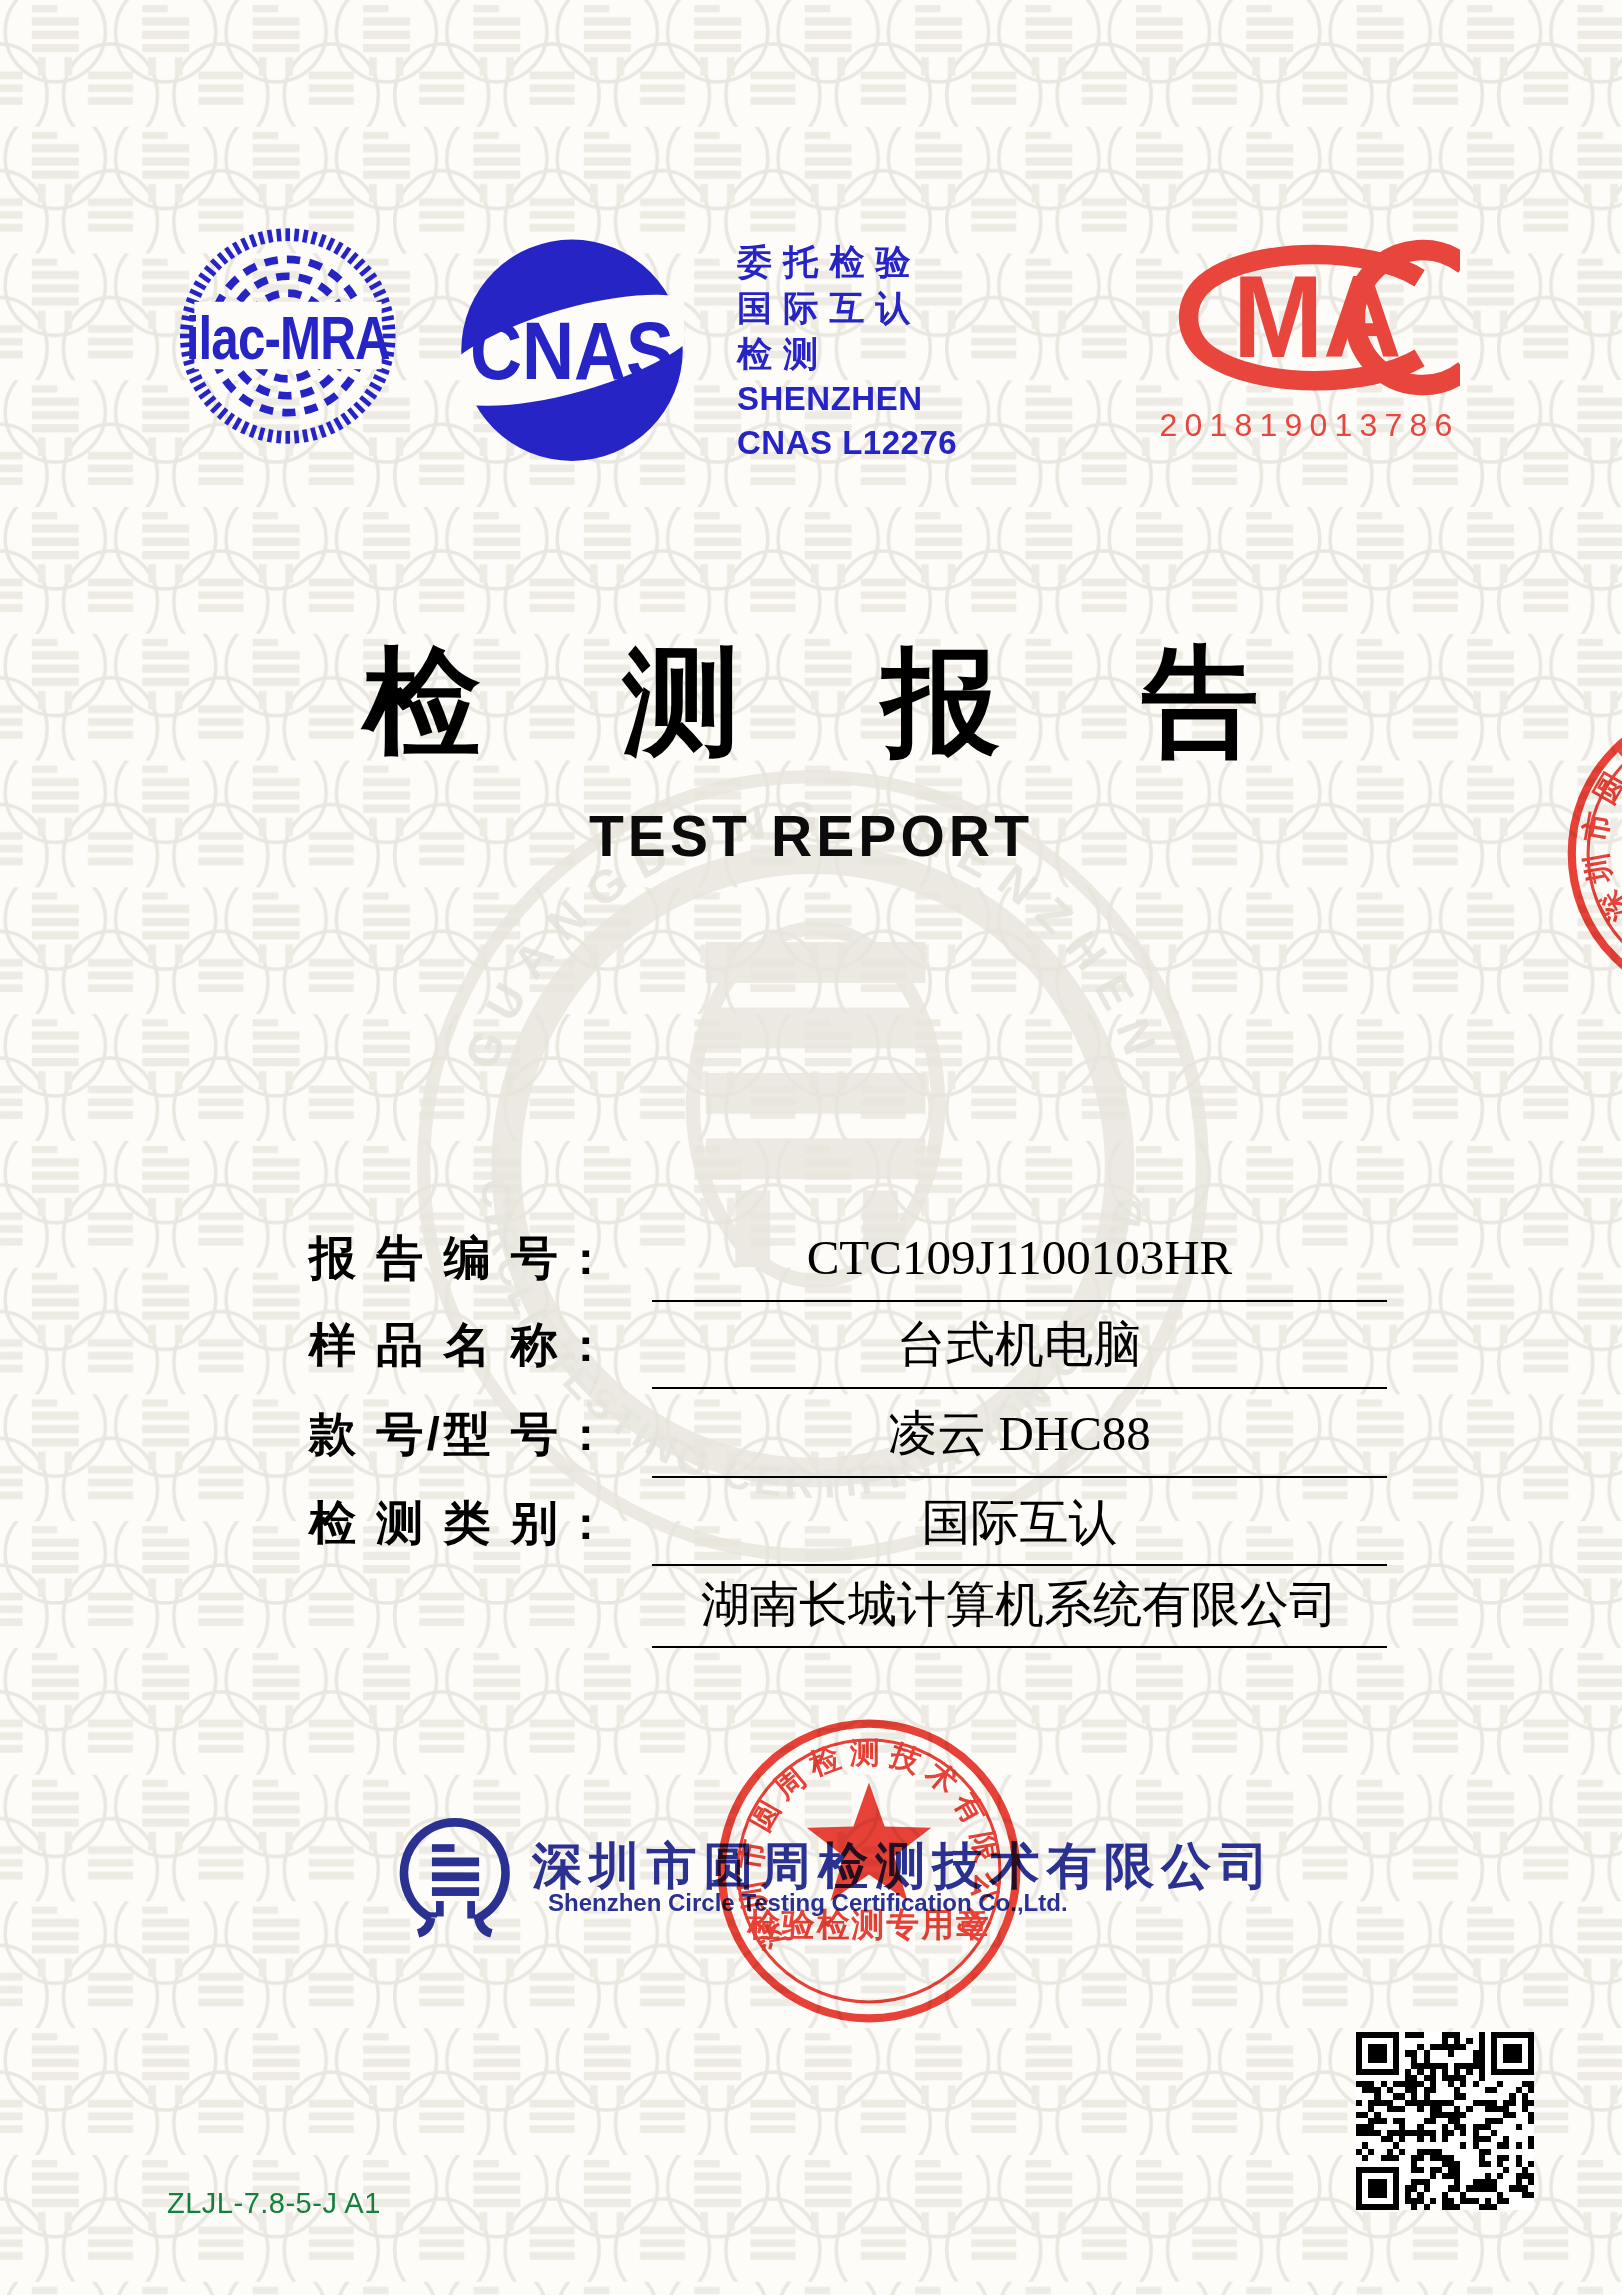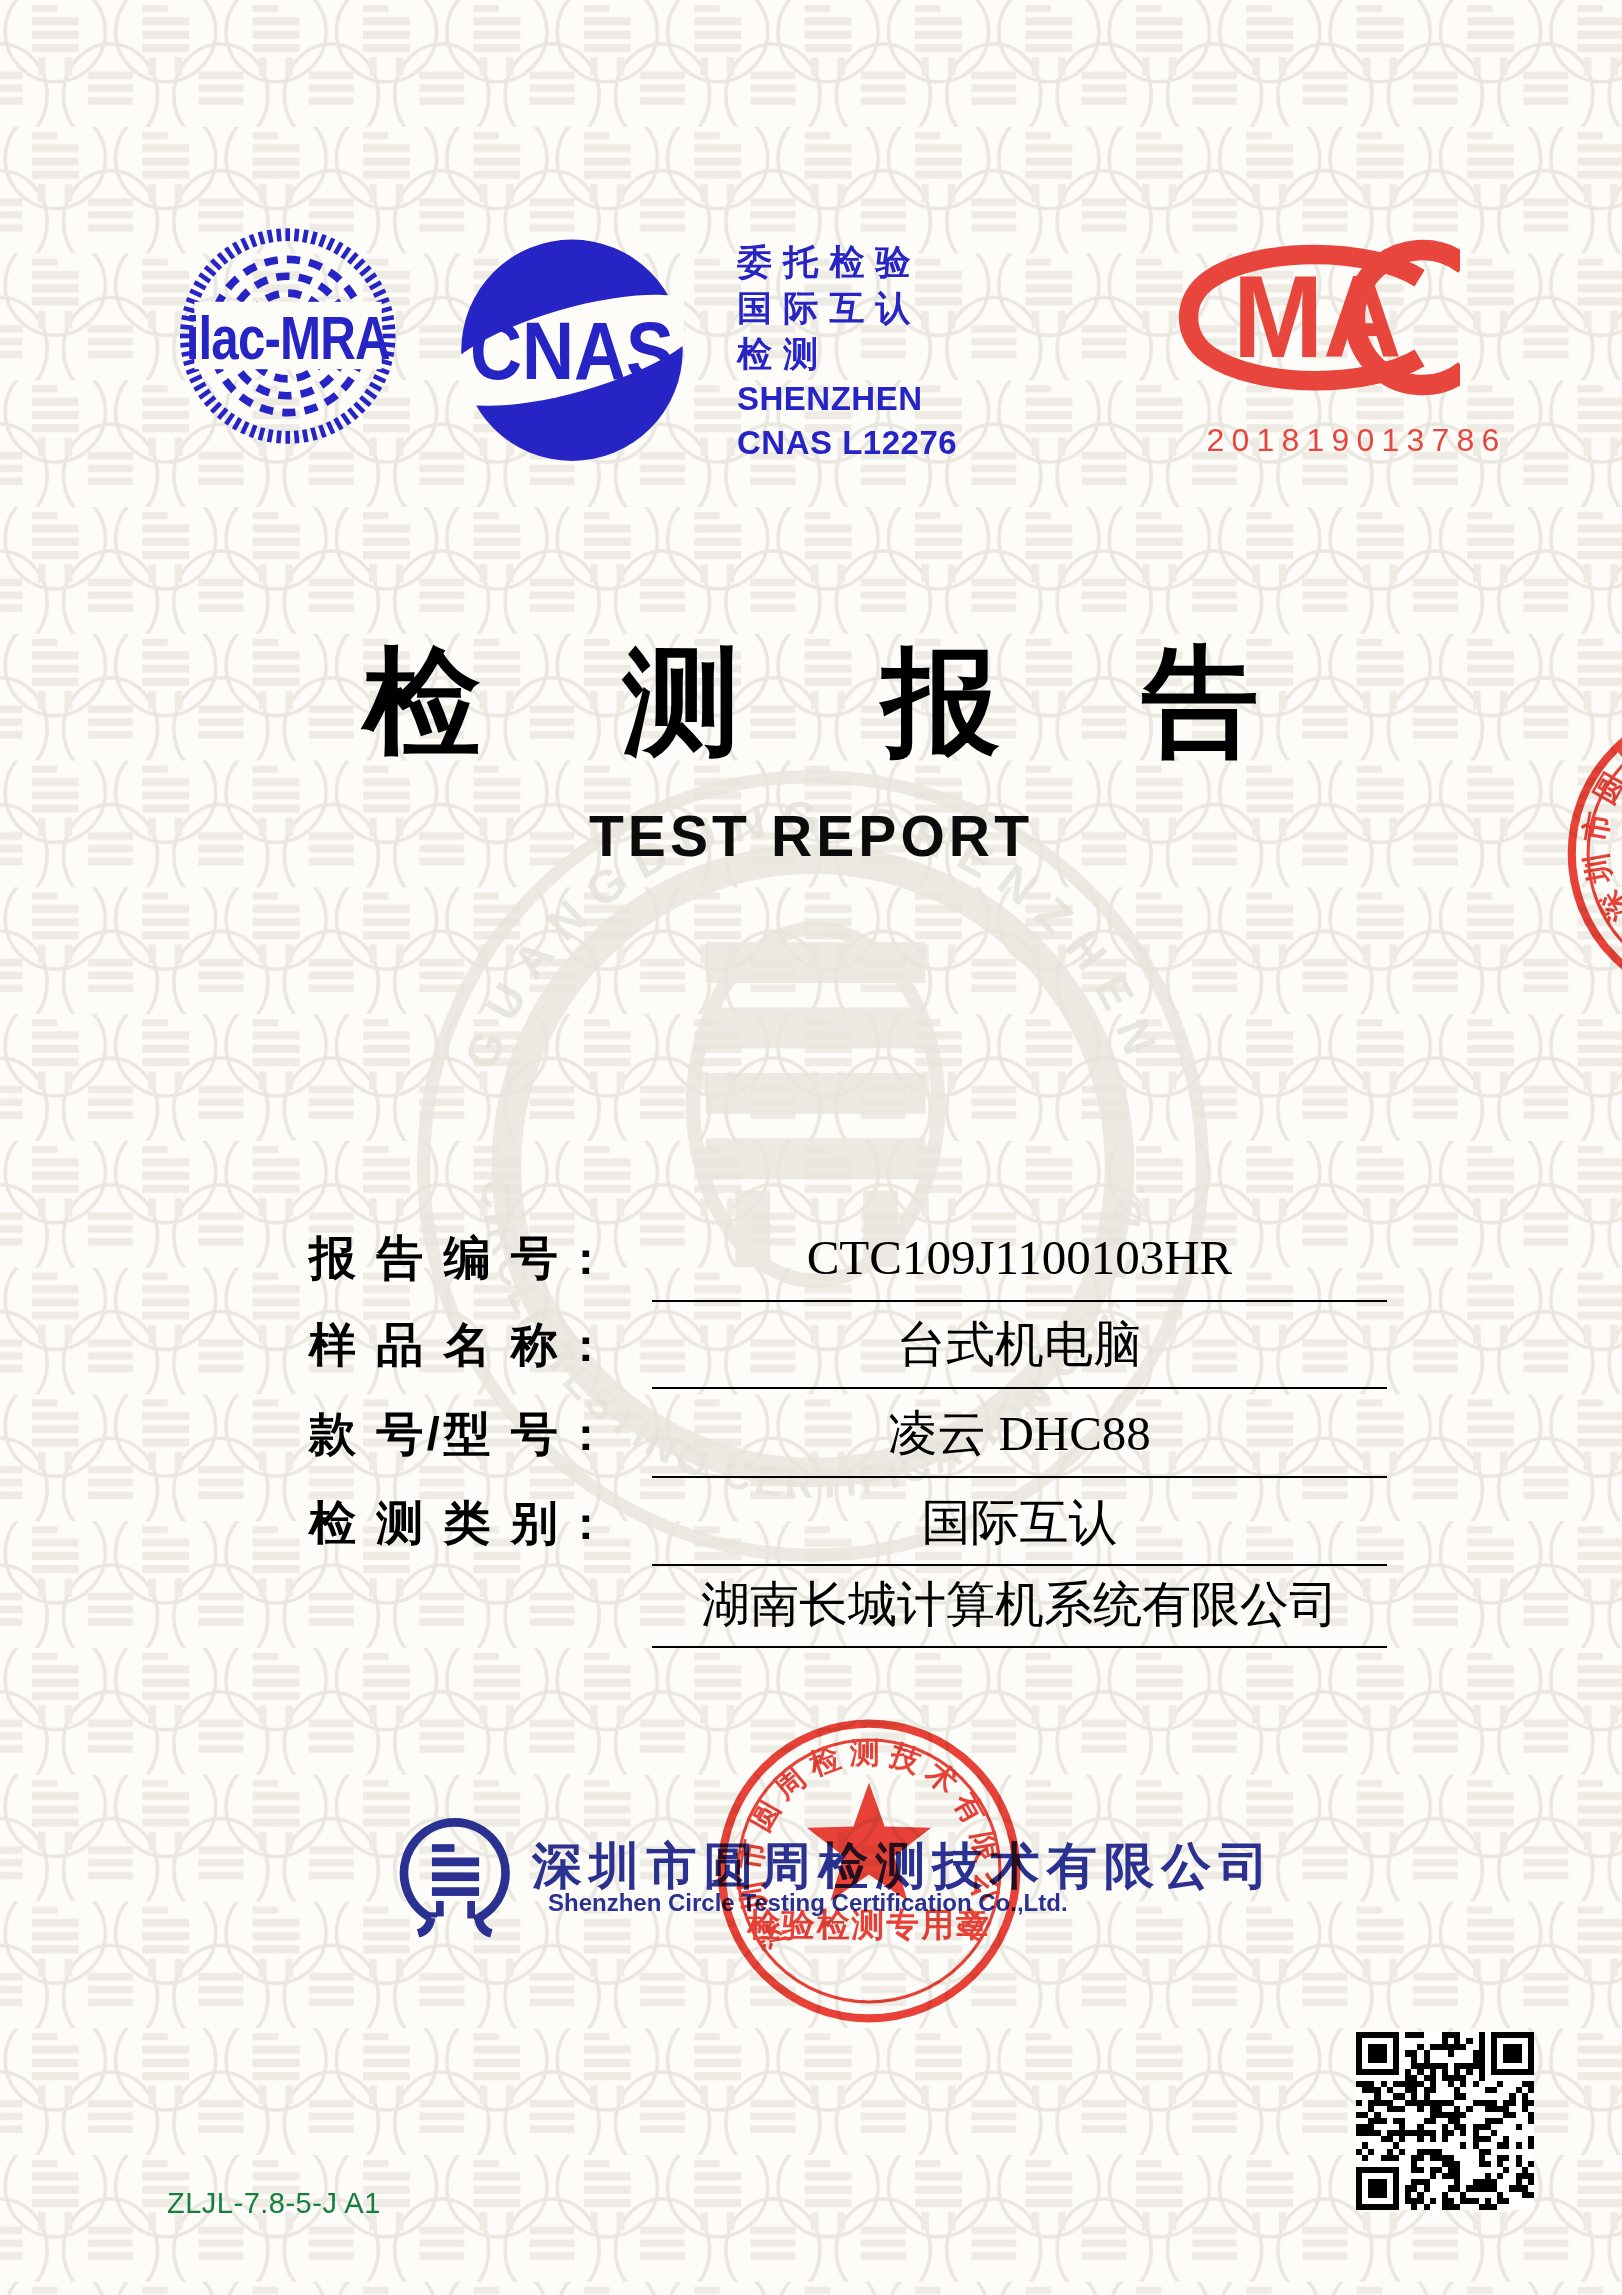--- a/index.html
+++ b/index.html
@@ -11,22 +11,22 @@
   #bg-svg{position:absolute;left:0;top:0;}
   #wm-svg{position:absolute;left:404px;top:752px;opacity:.8;}
 
   
   #ilac-svg{position:absolute;left:179px;top:227px;}
   #cnas-svg{position:absolute;left:460px;top:239px;}
   .claims{position:absolute;left:737px;top:239px;width:286px;color:#2724c5;}
   .claims .zh{font-size:35px;font-weight:700;letter-spacing:11.2px;line-height:46px;}
   .claims .en{font-size:33px;font-weight:700;line-height:44px;letter-spacing:0.5px;}
   #cma-svg{position:absolute;left:1165px;top:229px;}
-  .cma-number{position:absolute;left:1156px;top:422px;width:307px;text-align:center;
-      font-size:32px;color:#e8453d;letter-spacing:7.2px;font-weight:400;margin-left:47px;}
+  .cma-number{position:absolute;left:1156px;top:407px;width:307px;text-align:center;
+      font-size:32px;color:#e8453d;letter-spacing:7.2px;font-weight:400;}
 
   
   .title-zh{position:absolute;left:0;top:640px;width:1622px;text-align:center;
       font-size:117px;font-weight:700;color:#000;letter-spacing:55px;text-indent:55px;line-height:123px;}
   .title-en{position:absolute;left:0;top:806px;width:1622px;text-align:center;
       font-size:57px;font-weight:700;color:#0b0b0b;letter-spacing:4.1px;line-height:61px;}
 
   
   .f-label{position:absolute;left:309px;width:327px;font-size:47px;font-weight:600;color:#000;
       letter-spacing:3.6px;line-height:57px;white-space:nowrap;}

